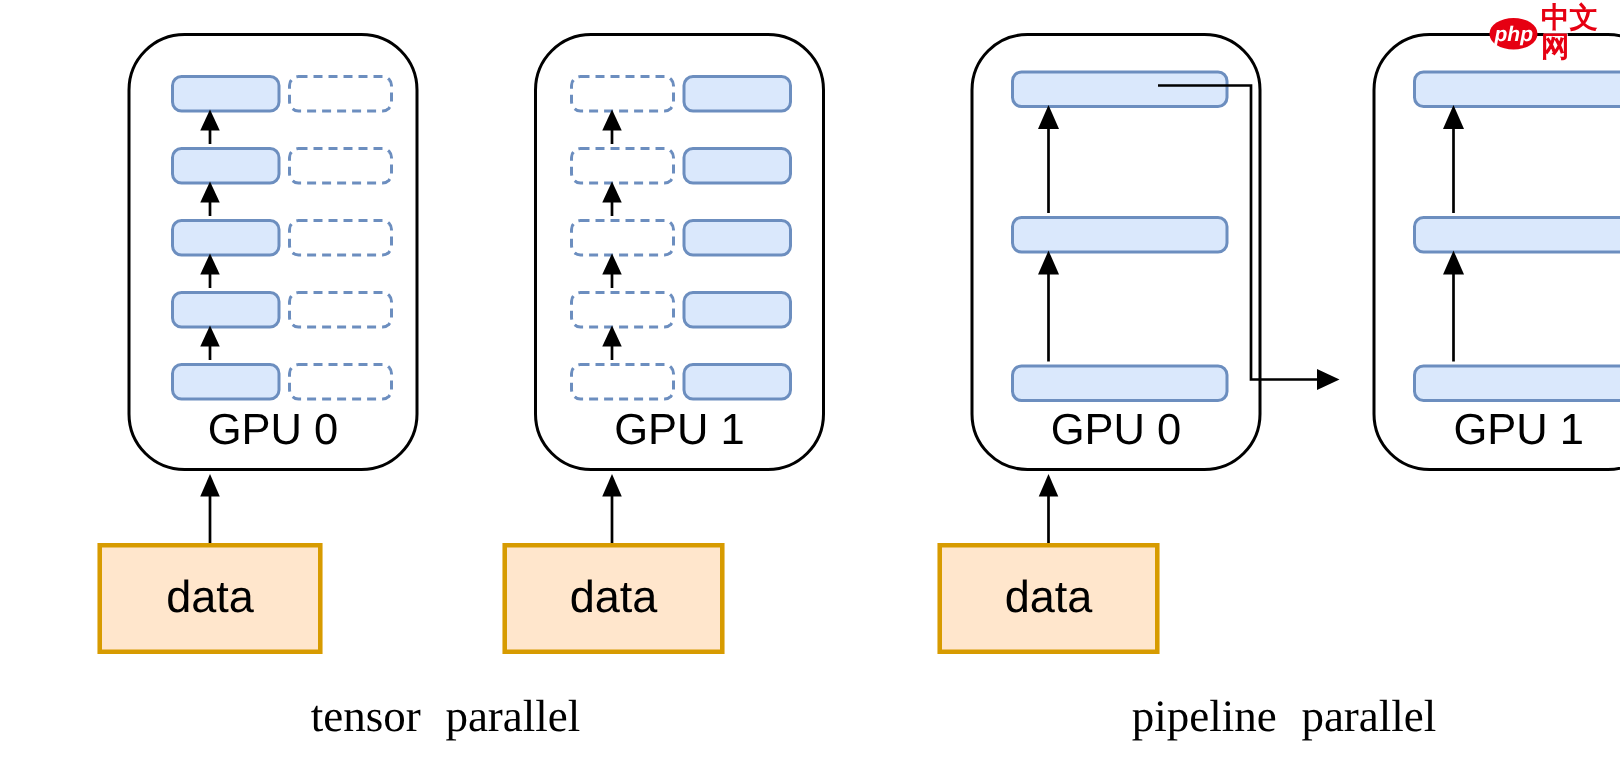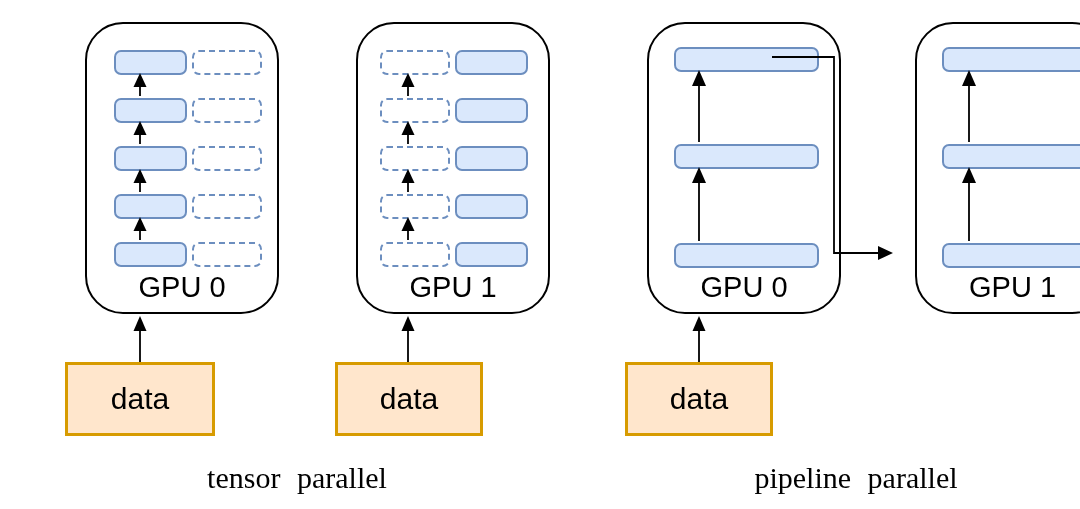--- a/index.html
+++ b/index.html
@@ -56,20 +56,24 @@
   .wm-text {
     color:var(--watermark-red,#e60012); font-weight:bold; font-size:19px; line-height:1;
     text-shadow:0.5px 0.5px 0 #fff;
   }
 </style>
 </head>
 <body>
 
 <div class="canvas">
 
+  <div class="watermark">
+    <div class="wm-badge">php</div>
+    <div class="wm-text">中文网</div>
+  </div>
 
   <div class="gpu-box" style="left:40px;top:22px;width:194px;height:292px;">
     <div class="bar solid" style="left:27px;top:26px;width:73px;"></div>
     <div class="bar dashed" style="left:105px;top:26px;width:70px;"></div>
     <div class="bar solid" style="left:27px;top:74px;width:73px;"></div>
     <div class="bar dashed" style="left:105px;top:74px;width:70px;"></div>
     <div class="bar solid" style="left:27px;top:122px;width:73px;"></div>
     <div class="bar dashed" style="left:105px;top:122px;width:70px;"></div>
     <div class="bar solid" style="left:27px;top:170px;width:73px;"></div>
     <div class="bar dashed" style="left:105px;top:170px;width:70px;"></div>

